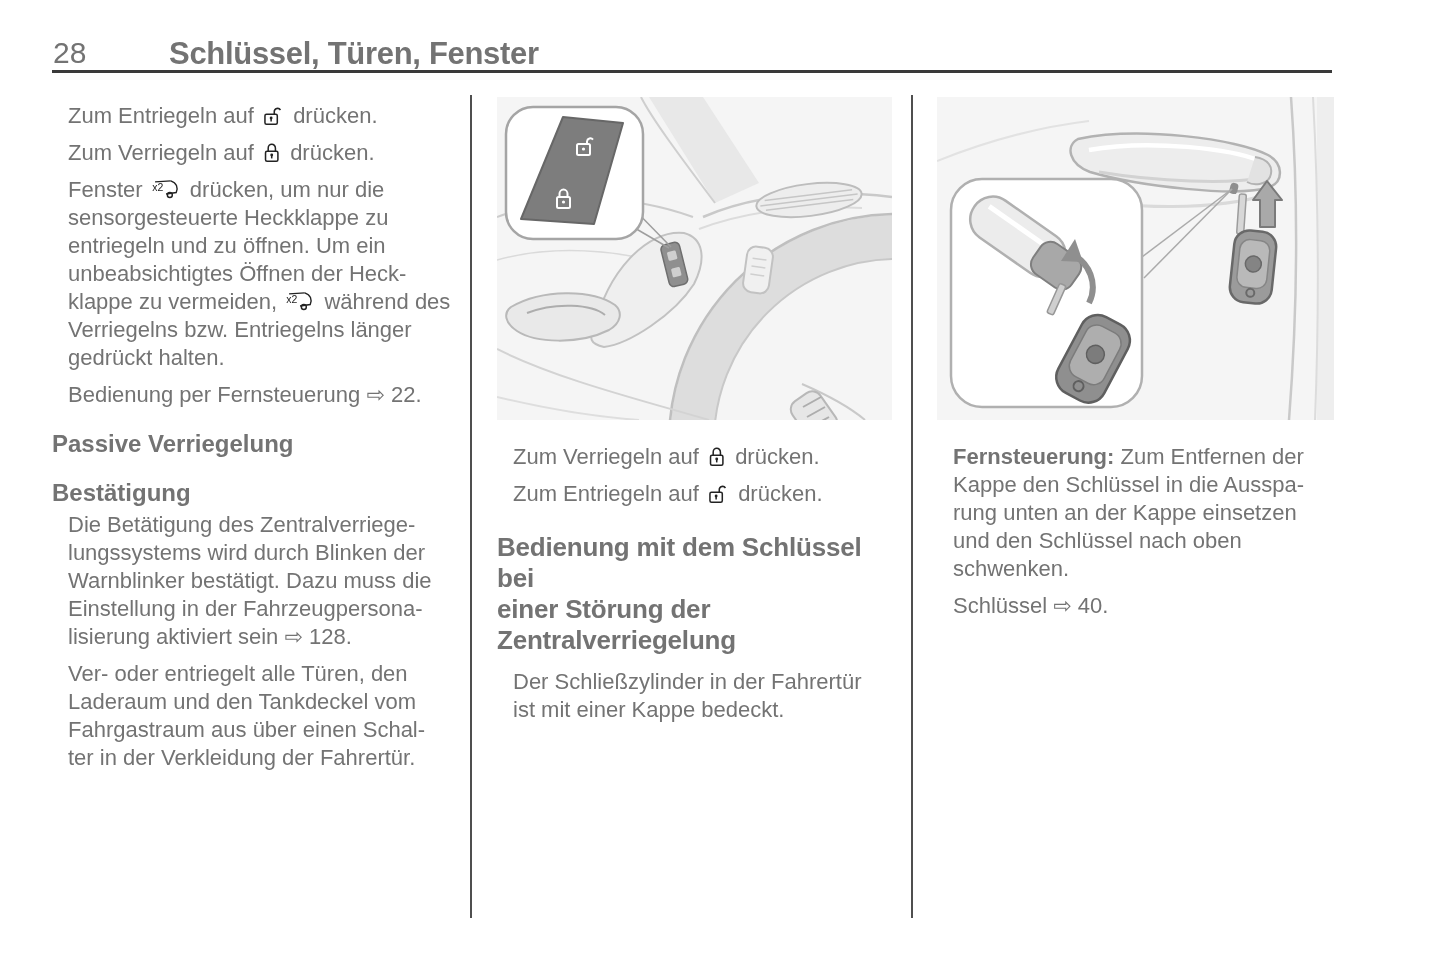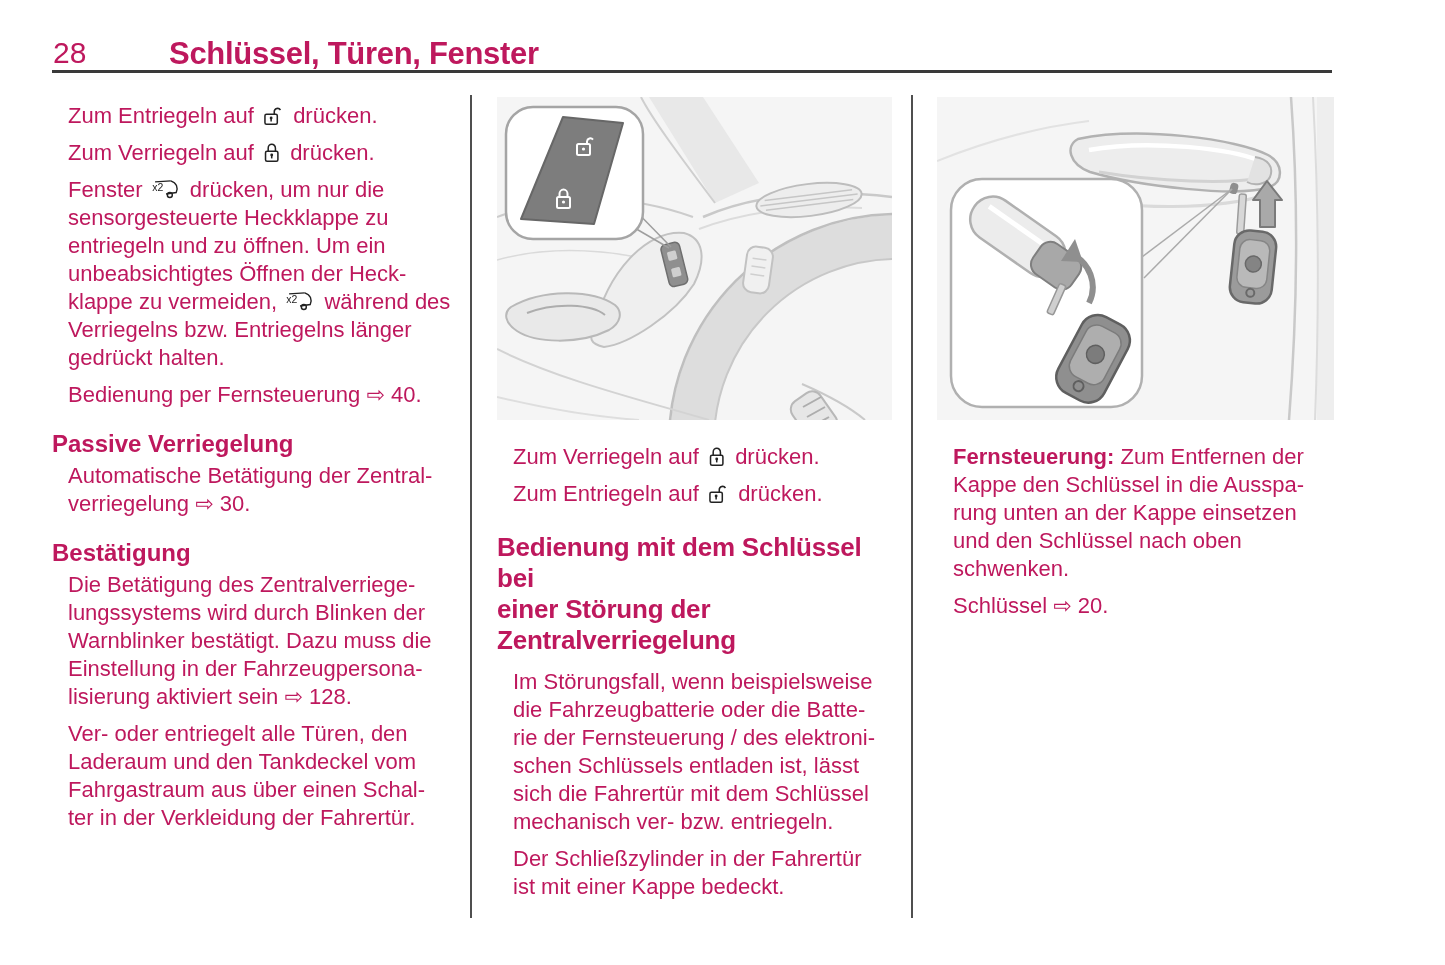--- a/index.html
+++ b/index.html
@@ -1,18 +1,18 @@
 <!DOCTYPE html>
 <html><head>
 <meta charset="utf-8">
 <style>
   html,body{margin:0;padding:0;background:#ffffff;}
   .page{
     position:relative;width:1445px;height:965px;background:#fff;overflow:hidden;
-    font-family:"Liberation Sans","DejaVu Sans",sans-serif;color:#be185d;
+    font-family:"Liberation Sans","DejaVu Sans",sans-serif;color:#737373;
   }
   .pagenum{position:absolute;left:53px;top:36px;font-size:30px;}
   .chapter{position:absolute;left:169px;top:36px;font-size:31px;font-weight:bold;letter-spacing:-0.3px;}
   .header-rule{position:absolute;left:52px;top:70px;width:1280px;height:3px;background:#3a3a3a;}
   .vdivider{position:absolute;top:95px;width:2px;height:823px;background:#4f4f4f;}
   .col{position:absolute;top:97px;}
   .col1{left:52px;width:404px;}
   .col2{left:497px;width:395px;}
   .col3{left:937px;width:397px;}
   .para{font-size:22px;line-height:28px;white-space:pre-line;margin:0 0 9px 16px;}
@@ -73,25 +73,23 @@
           <text x="0" y="13" font-size="11" fill="#222">x2</text>
           <g fill="none" stroke="#222" stroke-width="1.5">
             <path d="M3 3 L19.5 2"></path>
             <path d="M19.5 2 C25.5 4 27.5 9 25.2 14.2 L14.5 15.8"></path>
             <circle cx="18.5" cy="16.8" r="2.6"></circle>
           </g>
         </svg> <span>während des
 Verriegelns bzw. Entriegelns länger
 gedrückt halten.</span></div>
 
-    <div class="para">Bedienung per Fernsteuerung ⇨ 40.</div>
+    <div class="para">Bedienung per Fernsteuerung ⇨ 22.</div>
 
     <div class="h-small">Passive Verriegelung</div>
-    <div class="para">Automatische Betätigung der Zentral-
-verriegelung ⇨ 30.</div>
 
     <div class="h-small">Bestätigung</div>
     <div class="para">Die Betätigung des Zentralverriege-
 lungssystems wird durch Blinken der
 Warnblinker bestätigt. Dazu muss die
 Einstellung in der Fahrzeugpersona-
 lisierung aktiviert sein ⇨ 128.</div>
 
     <div class="para">Ver- oder entriegelt alle Türen, den
 Laderaum und den Tankdeckel vom
@@ -184,26 +182,20 @@
             <rect x="1" y="8.6" width="13" height="10.6" rx="1.6"></rect>
             <path d="M10.8 8.6 V6 A3.5 3.5 0 0 1 17.3 4.2"></path>
             <line x1="7.5" y1="13.6" x2="7.5" y2="16.2"></line>
           </g>
           <circle cx="7.5" cy="12.6" r="1.5" fill="#222"></circle>
         </svg> <span>drücken.</span></div>
 
     <div class="h-large">Bedienung mit dem Schlüssel bei
 einer Störung der
 Zentralverriegelung</div>
-    <div class="para">Im Störungsfall, wenn beispielsweise
-die Fahrzeugbatterie oder die Batte-
-rie der Fernsteuerung / des elektroni-
-schen Schlüssels entladen ist, lässt
-sich die Fahrertür mit dem Schlüssel
-mechanisch ver- bzw. entriegeln.</div>
     <div class="para">Der Schließzylinder in der Fahrertür
 ist mit einer Kappe bedeckt.</div>
   </div>
 
   <div class="col col3">
 
     <svg class="figure" width="397" height="323" viewBox="0 0 397 323">
       <rect width="397" height="323" fill="#f5f5f5"></rect>
 
       <rect x="380" y="0" width="17" height="323" fill="#eeeeee"></rect>
@@ -261,16 +253,16 @@
         <circle cx="157" cy="293" r="5" fill="none" stroke="#5f5f5f" stroke-width="2"></circle>
       </g>
     </svg>
 
     <div class="para mixed"><span class="bold">Fernsteuerung:</span> <span>Zum Entfernen der
 Kappe den Schlüssel in die Ausspa-
 rung unten an der Kappe einsetzen
 und den Schlüssel nach oben
 schwenken.</span></div>
 
-    <div class="para">Schlüssel ⇨ 20.</div>
+    <div class="para">Schlüssel ⇨ 40.</div>
   </div>
 
 </div>
 
 </body></html>

